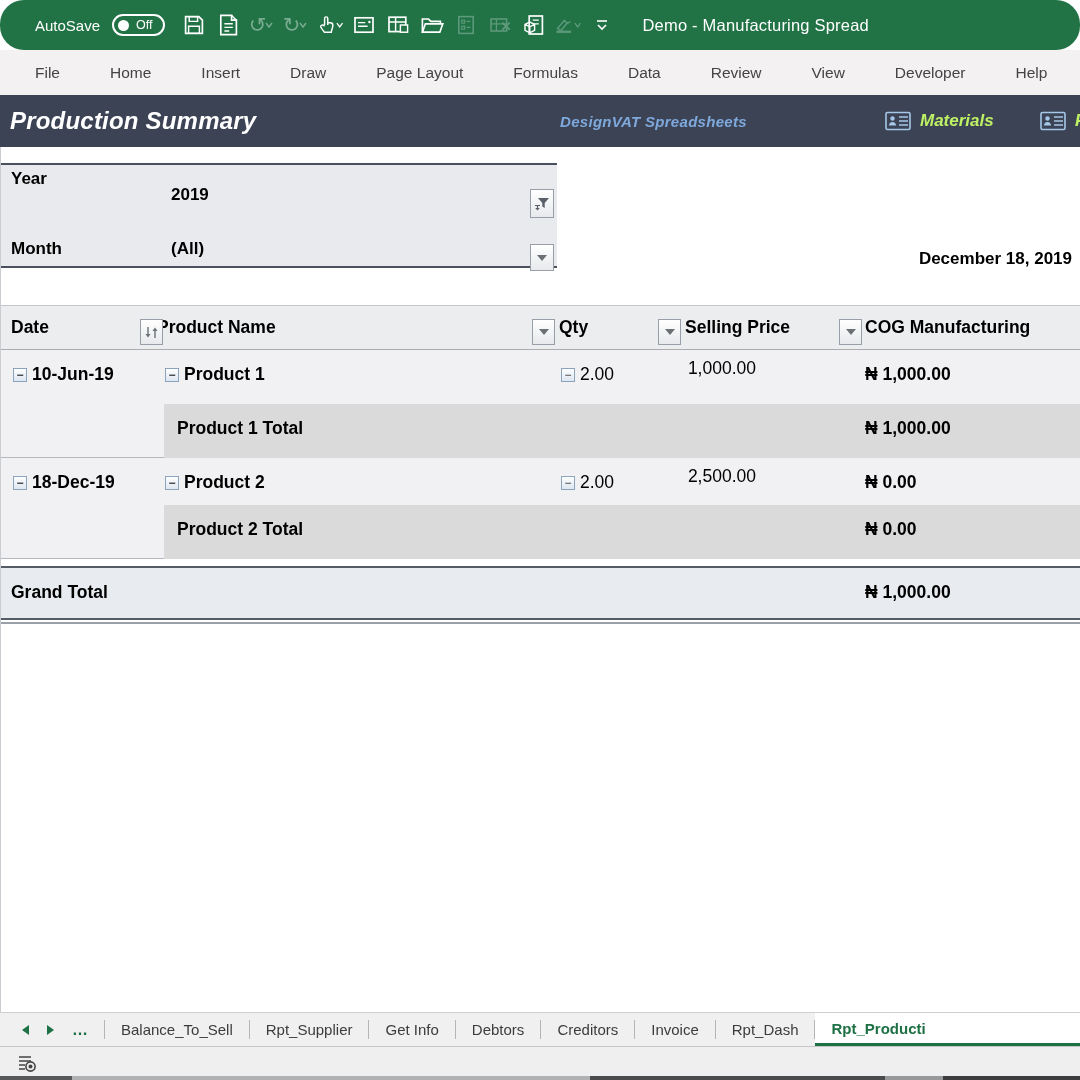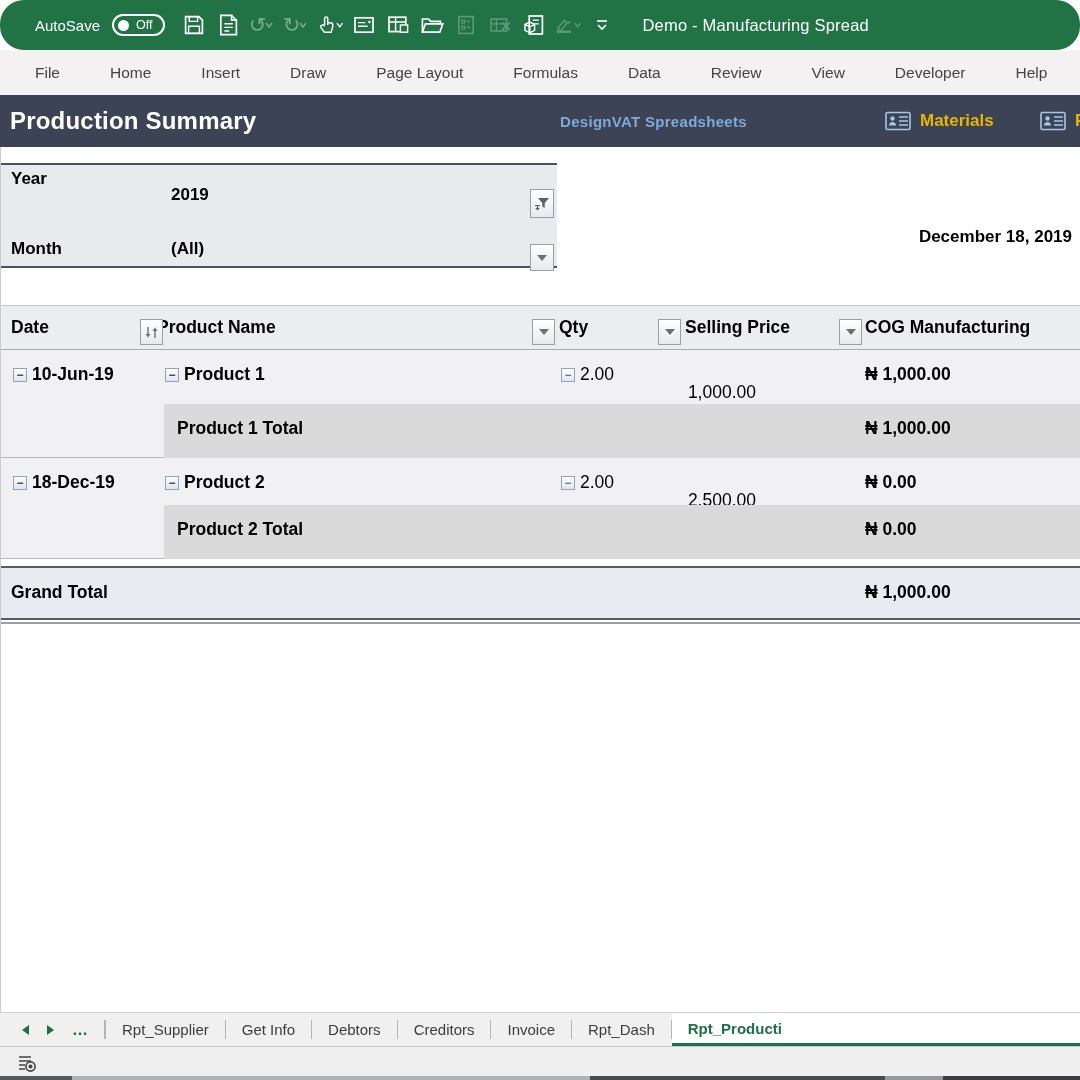--- a/index.html
+++ b/index.html
@@ -20,60 +20,60 @@
   .chev { margin-left:-2px; }
   .undo-glyph,.redo-glyph { font-size:21px; color:#79ab90; font-family:"DejaVu Sans",sans-serif; }
   .doc-title { font-size:16.5px; margin-left:26px; letter-spacing:.2px; }
 
   
   .ribbon-tabs { height:45px; background:#f3f1f1; display:flex; align-items:center;
                  gap:50px; padding-left:35px; white-space:nowrap; overflow:hidden; }
   .ribbon-tab { font-size:15.5px; color:#444; cursor:pointer; }
 
   
-  .report-header { position:relative; height:52px; background:#3b4354; display:flex; align-items:center; overflow:hidden; }
+  .report-header { position:relative; height:52px; background:#3b4354; display:flex; align-items:center; overflow:hidden;font-style:italic; }
   .report-title { color:#fff; font-size:24px; font-weight:bold; margin-left:10px; letter-spacing:.2px; }
   .brand { position:absolute; left:560px; color:#7fa9dc; font-size:15px; font-weight:bold; letter-spacing:.3px; }
-  .hdr-btn { position:absolute; display:flex; align-items:flex-end; gap:9px; color:#eab308;
+  .hdr-btn { position:absolute; display:flex; align-items:flex-end; gap:9px; color:#bef264;
              font-size:17px; font-weight:bold; cursor:pointer; }
   .hdr-btn.materials { left:885px; }
   .hdr-btn.fbtn { left:1040px; }
 
   
   .sheet { position:relative; height:865px; background:#fff; border-left:1px solid #c9cdd2; }
 
   .filter-block { position:absolute; left:0; top:16px; width:556px; height:105px;
                   background:#e9eaed; border-top:2px solid #4a515c; border-bottom:2px solid #4a515c; }
   .flabel { position:absolute; font-size:17px; font-weight:bold; color:#000; }
   .sq-btn { position:absolute; width:24px; height:29px; background:linear-gradient(#ffffff,#e7e9ec);
             border:1px solid #989fa8; display:flex; align-items:center; justify-content:center; cursor:pointer; }
   .tri-down { width:0; height:0; border-left:5px solid transparent; border-right:5px solid transparent;
               border-top:6px solid #6b7075; }
-  .report-date { position:absolute; right:8px; top:80px; font-size:17px; font-weight:bold; }
+  .report-date { position:absolute; right:8px; top:102px; font-size:17px; font-weight:bold; }
 
   .thead { position:absolute; left:0; top:158px; width:1080px; height:45px; background:#ecedef;
            border-top:1px solid #c3c7cb; border-bottom:1px solid #a9adb2; }
   .th { position:absolute; top:11px; font-size:17.5px; font-weight:bold; color:#000; }
   .th-btn { position:absolute; bottom:4px; width:23px; height:26px; background:linear-gradient(#ffffff,#e7e9ec);
             border:1px solid #989fa8; display:flex; align-items:center; justify-content:center; cursor:pointer; }
 
   .trow { position:absolute; left:0; width:1080px; height:54px; background:#f1f1f3; }
   .total-row { position:absolute; left:0; width:1080px; height:54px; }
   .total-row .datecol { position:absolute; left:0; top:0; width:163px; height:54px;
                         background:#f1f1f3; border-bottom:1px solid #b4b9be; }
   .total-row .graybar { position:absolute; left:163px; right:0; top:0; height:54px; background:#dadada; }
   .grand-row { position:absolute; left:0; width:1080px; height:54px; background:#e8ebef;
                border-top:2px solid #565c66; border-bottom:2px solid #565c66; }
   .grand-row::after { content:""; position:absolute; left:0; right:0; bottom:-6px; height:2px; background:#9aa0a8; }
 
   .cell { position:absolute; top:14px; font-size:17.5px; font-weight:bold; color:#000;
           display:flex; align-items:center; gap:5px; }
   .cell.reg { font-weight:normal; }
   .cell-price { position:absolute; top:8px; left:620px; width:135px; text-align:right;
-                font-size:17.5px; color:#000; display:block;margin-top:24px; }
+                font-size:17.5px; color:#000; display:block; }
   .collapse-box { display:inline-flex; width:14px; height:14px; border:1px solid #8ba3bd;
                   background:linear-gradient(#fdfeff,#dde6f0); color:#3a3a3a; font-size:12px;
                   line-height:12px; align-items:center; justify-content:center; cursor:pointer; flex:none; }
 
   
   .sheet-tabs { position:relative; height:34px; background:#f0f0f0; border-top:1px solid #cfcfcf;
                 display:flex; align-items:stretch; overflow:hidden; }
   .tab-nav { display:flex; align-items:center; gap:16px; padding:0 14px 0 20px; }
   .tab-nav .navbtn { cursor:pointer; display:flex; align-items:center; }
   .more-dots { color:#1e7145; font-weight:bold; font-size:16px; letter-spacing:2px; cursor:pointer; }
@@ -348,20 +348,21 @@
           </svg>
       </span>
       <span class="navbtn">
         <svg width="10" height="12" viewBox="0 0 10 12">
             <polygon points="1,1 8,6 1,11" fill="#1e7145"></polygon>
           </svg>
       </span>
       <span class="more-dots">…</span>
     </span>
     <span class="sep"></span>
+    <span class="stab">Balance_To_Sell</span>
     <span class="sep"></span>
     <span class="stab">Rpt_Supplier</span>
     <span class="sep"></span>
     <span class="stab">Get Info</span>
     <span class="sep"></span>
     <span class="stab">Debtors</span>
     <span class="sep"></span>
     <span class="stab">Creditors</span>
     <span class="sep"></span>
     <span class="stab">Invoice</span>

